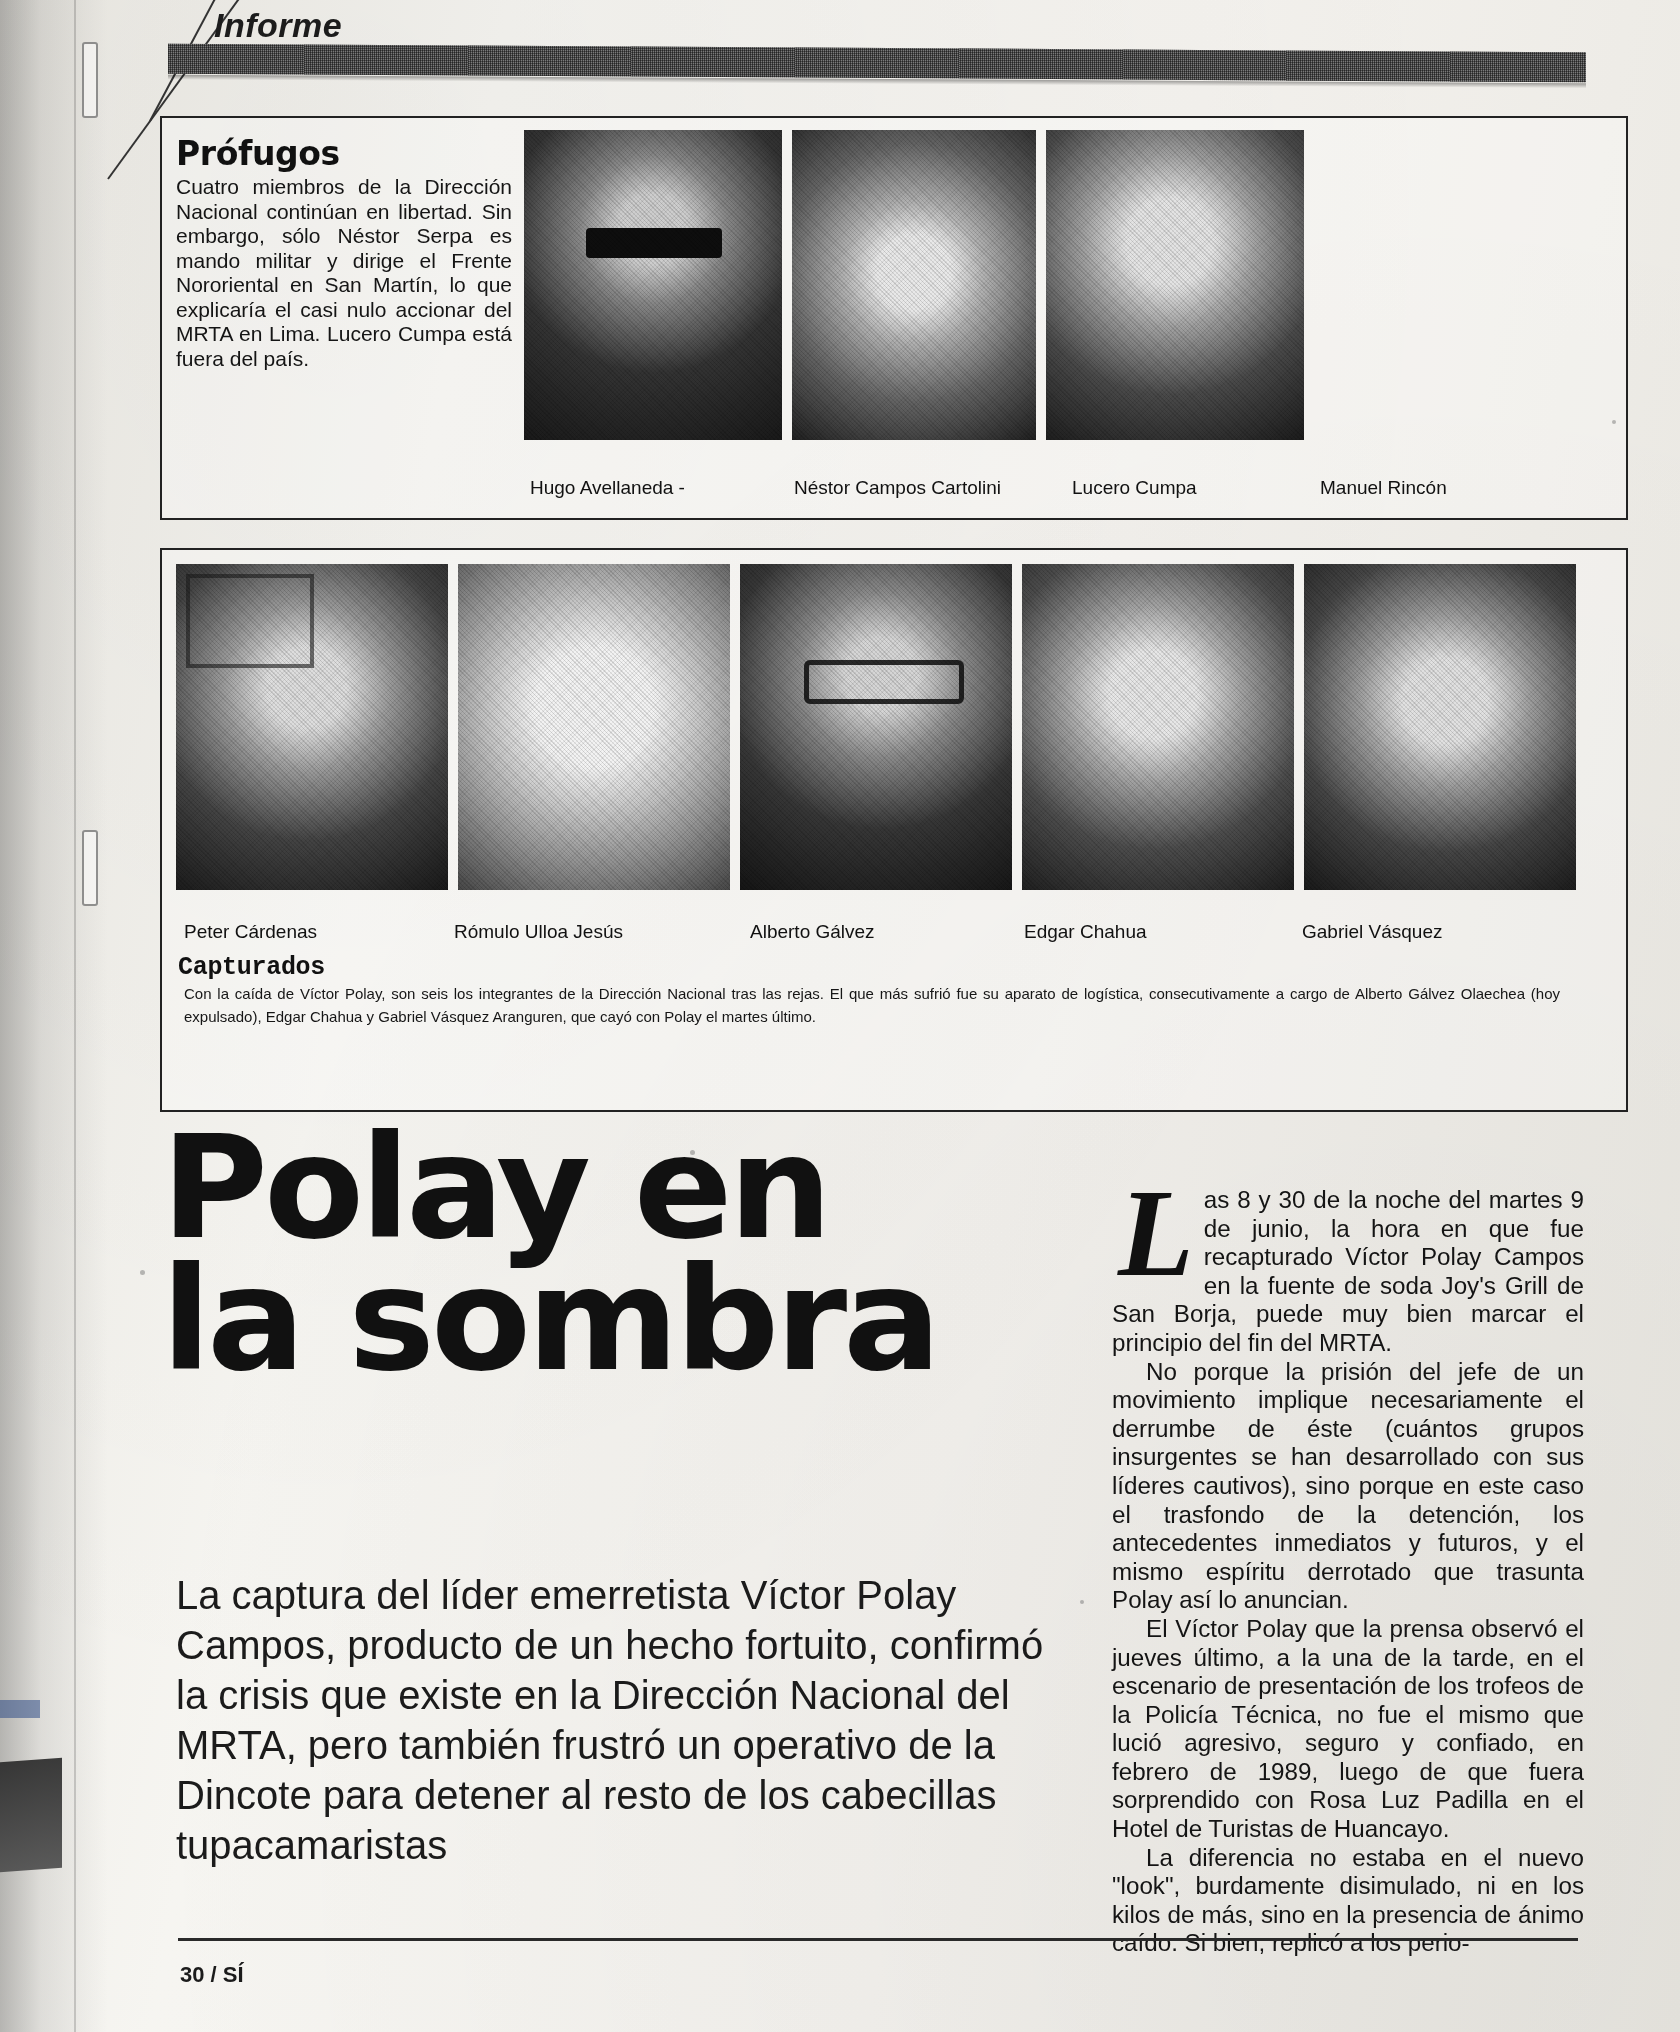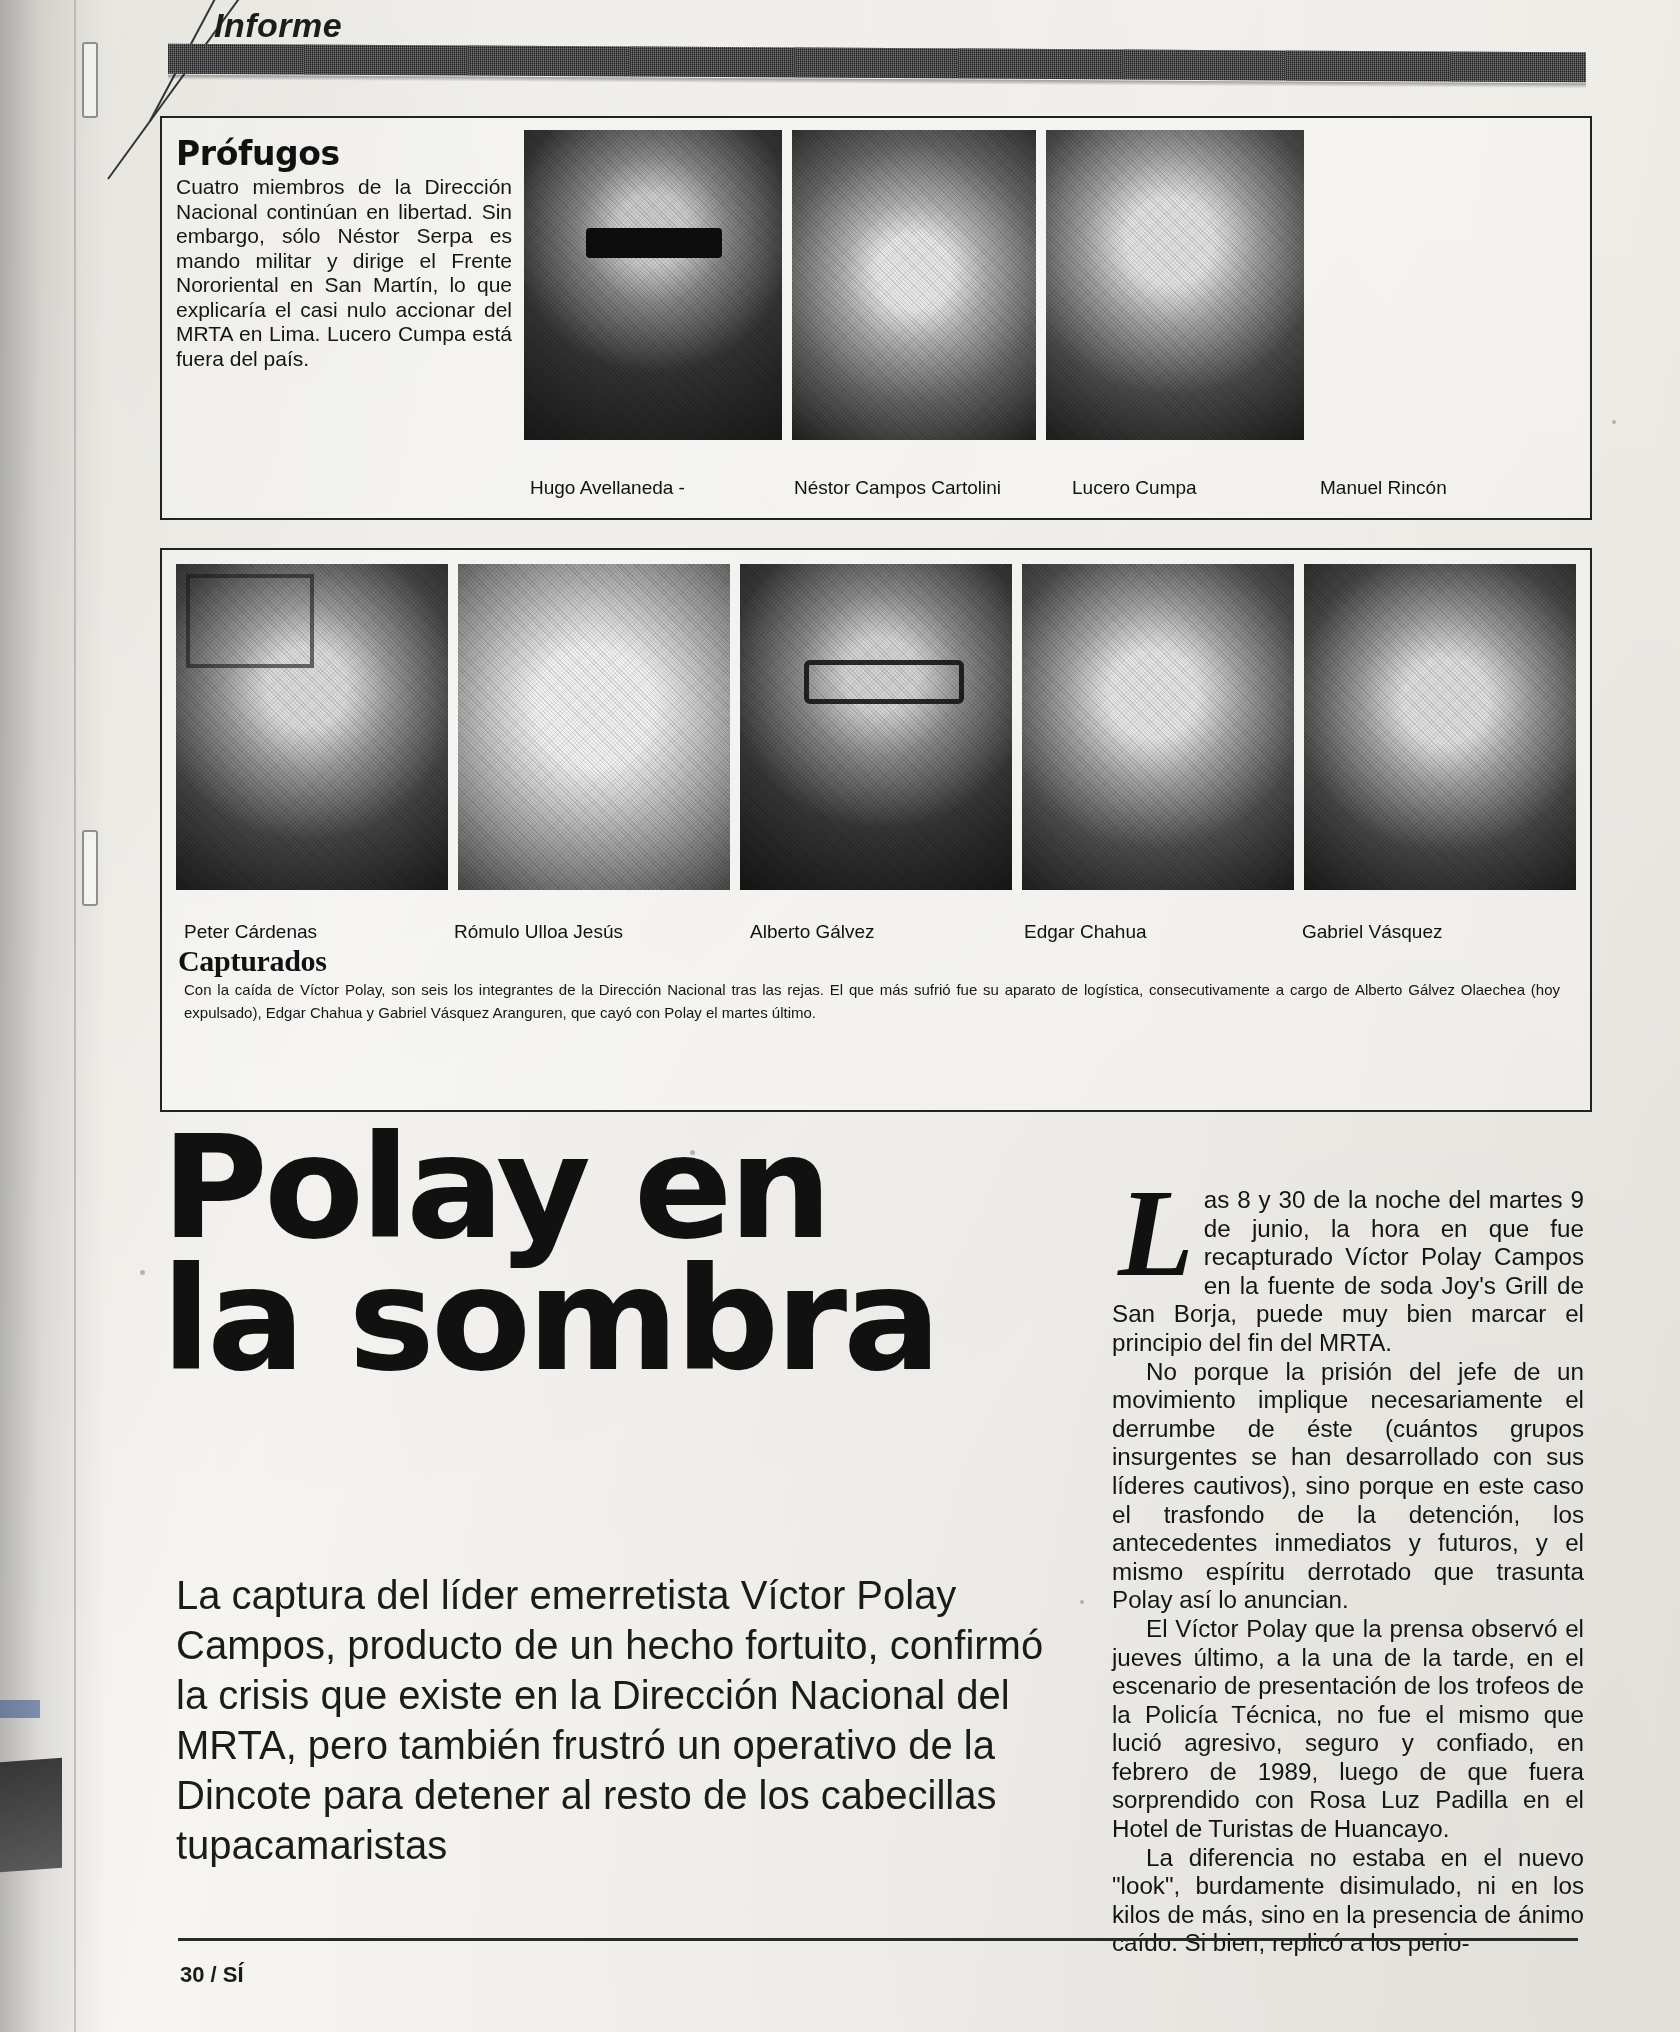--- a/index.html
+++ b/index.html
@@ -81,20 +81,21 @@
     position: absolute;
     background: #333;
     height: 2px;
     transform-origin: left center;
   }
   
   .panel {
     position: absolute;
     border: 2px solid #222;
     background: rgba(255,255,255,0.30);
+    padding-left: 36px;
   }
   .panel-top { left: 160px; top: 116px; width: 1428px; height: 400px; }
   .panel-bottom { left: 160px; top: 548px; width: 1428px; height: 560px; }
 
   .intro-block {
     position: absolute;
     left: 12px; top: 16px;
     width: 340px;
   }
   .intro-title {
@@ -138,23 +139,23 @@
     position: absolute;
     font-size: 19px;
     color: #111;
     white-space: nowrap;
     font-family: "Liberation Sans", sans-serif;
     margin-top: 19px;
   }
   
   .cap-block { position: absolute; left: 14px; top: 394px; width: 1392px; }
   .cap-title {
-    font-size: 30px; font-weight: 900; letter-spacing: -0.3px;
-    font-family: Liberation Serif, serif;
-    margin: 0 0 1px 2px; color: #111;
+    font-size: 25px; font-weight: 900; letter-spacing: -0.3px;
+    font-family: Liberation Mono, monospace;
+    margin: 9px 0 1px 2px; color: #111;
   }
   .cap-body {
     font-size: 15px; line-height: 22.5px; margin: 0 8px;
     text-align: justify; color: #161616;
   }
   
   .headline {
     position: absolute;
     left: 170px; top: 1122px;
     width: 880px;

